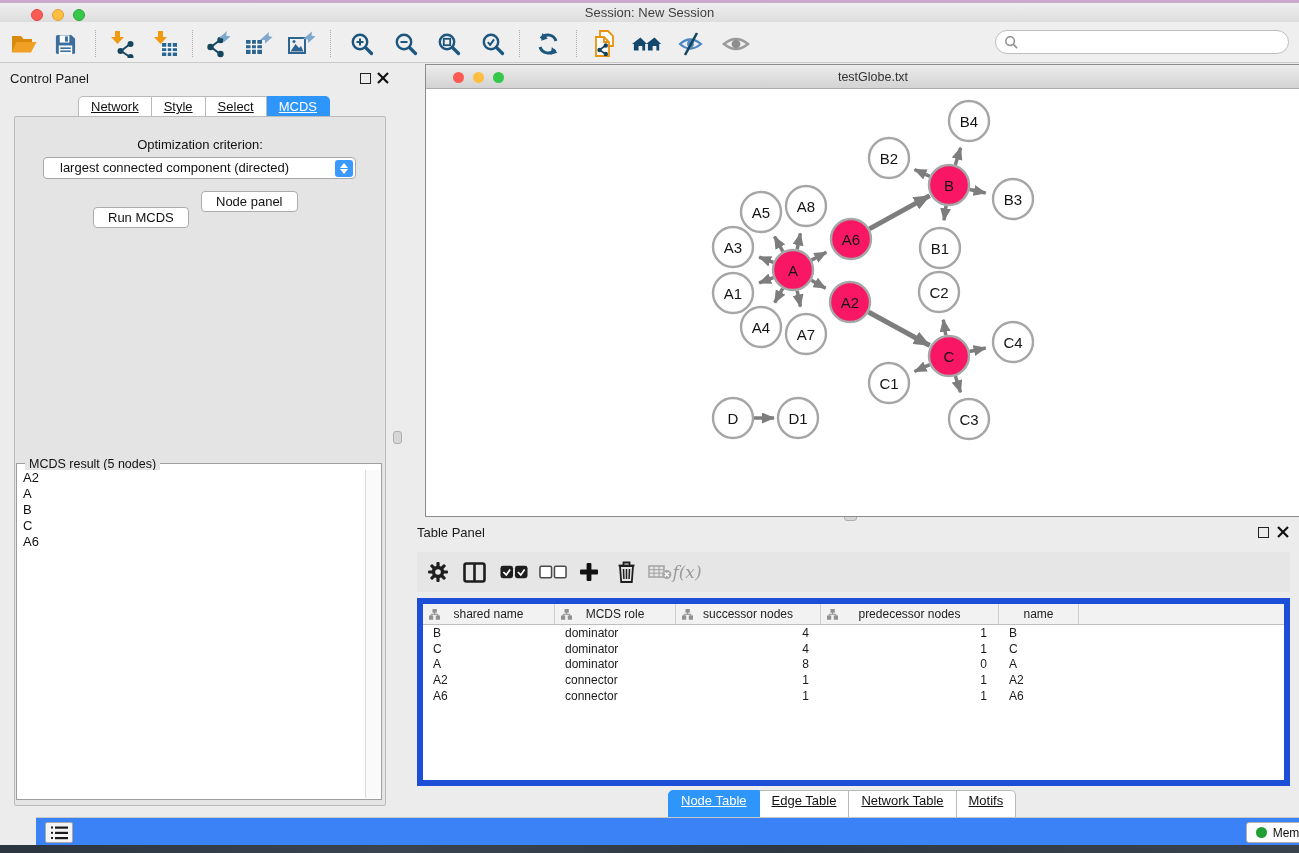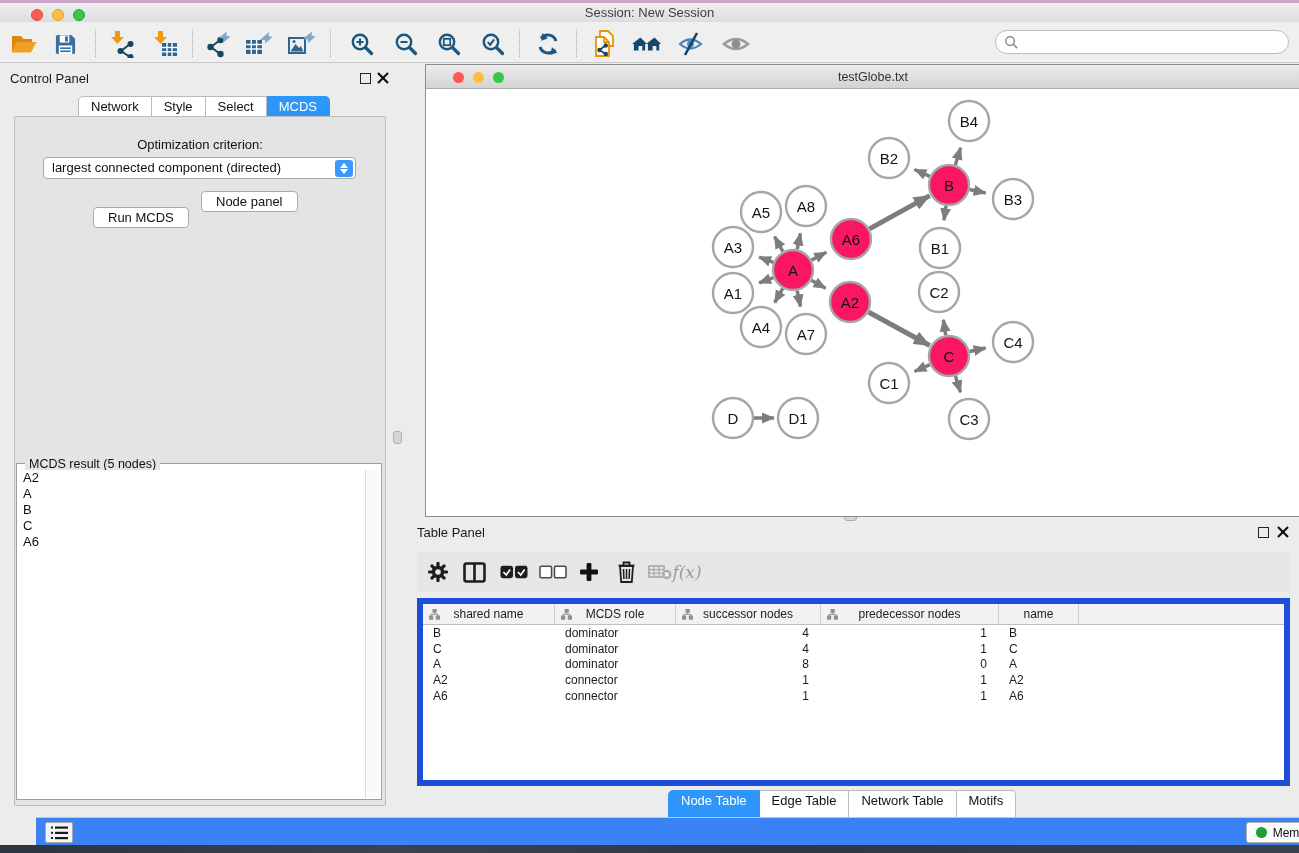--- a/index.html
+++ b/index.html
@@ -21,26 +21,26 @@
   .tb-icon { position:absolute; top:8px; width:30px; height:28px; display:flex; align-items:center; justify-content:center; }
   .tb-sep { position:absolute; top:8px; width:1px; height:27px; border-left:1px dotted #ADADAD; }
   .searchbox { position:absolute; left:995px; top:8px; width:294px; height:24px; background:#fff; border:1px solid #BDBDBD; border-radius:12px; display:flex; align-items:center; padding-left:8px; }
   .searchbox input { border:none; outline:none; background:transparent; font-size:12px; width:250px; margin-left:5px; font-family:"Liberation Sans",sans-serif; }
 
   
   .cp-title { left:10px; top:71px; font-size:13px; color:#1A1A1A; }
   .panel-float { width:11px; height:11px; border:1.5px solid #222; background:transparent; }
   .cp-box { left:14px; top:116px; width:372px; height:690px; background:#E4E4E4; border:1px solid #BBBBBB; border-radius:2px; }
   .seg { display:flex; }
-  .seg-tab { background:#FFFFFF; border:1px solid #B9B9B9; border-left:none; padding:0 12px; font-size:13px; color:#111; height:38px; line-height:19px; }
+  .seg-tab { background:#FFFFFF; border:1px solid #B9B9B9; border-left:none; padding:0 12px; font-size:13px; color:#111; height:38px; line-height:19px;text-decoration:underline; }
   .seg-tab:first-child { border-left:1px solid #B9B9B9; border-radius:5px 0 0 5px; }
   .seg-tab:last-child { border-radius:0 5px 5px 0; }
   .seg-tab.active { background:#2E96FA; border-color:#2E96FA; color:#fff; }
   .opt-label { left:14px; top:137px; width:372px; text-align:center; font-size:13px; color:#111; }
-  .criterion { left:43px; top:157px; width:313px; height:22px; background:#fff; border:1px solid #A8A8A8; border-radius:4px; font-size:13px; color:#111; line-height:20px; padding-left:8px; }
+  .criterion { left:43px; top:157px; width:313px; height:22px; background:#fff; border:1px solid #A8A8A8; border-radius:4px; font-size:13px; color:#111; line-height:20px; padding-left:16px; }
   .stepper { position:absolute; right:2px; top:1.5px; width:18px; height:17px; background:#3C99FC; border-radius:3px; }
   .stepper .up { position:absolute; left:5px; top:3px; width:0; height:0; border-left:4px solid transparent; border-right:4px solid transparent; border-bottom:5px solid #fff; }
   .stepper .dn { position:absolute; left:5px; bottom:3px; width:0; height:0; border-left:4px solid transparent; border-right:4px solid transparent; border-top:5px solid #fff; }
   .btn { position:absolute; height:21px; background:#FFFFFF; border:1px solid #ABABAB; border-radius:4px; font-size:13px; color:#111; text-align:center; line-height:19px; padding:0 14px; font-family:"Liberation Sans",sans-serif; }
   .fieldset { left:16px; top:463px; width:366px; height:337px; border:1px solid #9E9E9E; background:#FFFFFF; }
   .legend { position:absolute; left:8px; top:-7px; background:#E4E4E4; padding:0 4px; font-size:12.5px; color:#111; }
   .mcds-list { position:absolute; left:1px; top:6px; width:348px; bottom:1px; background:#fff; overflow:hidden; }
   .mcds-item { font-size:13px; color:#111; line-height:16px; padding-left:5px; }
   .mcds-scroll { position:absolute; right:1px; top:6px; width:15px; bottom:1px; background:#FAFAFA; border-left:1px solid #DCDCDC; }
 

